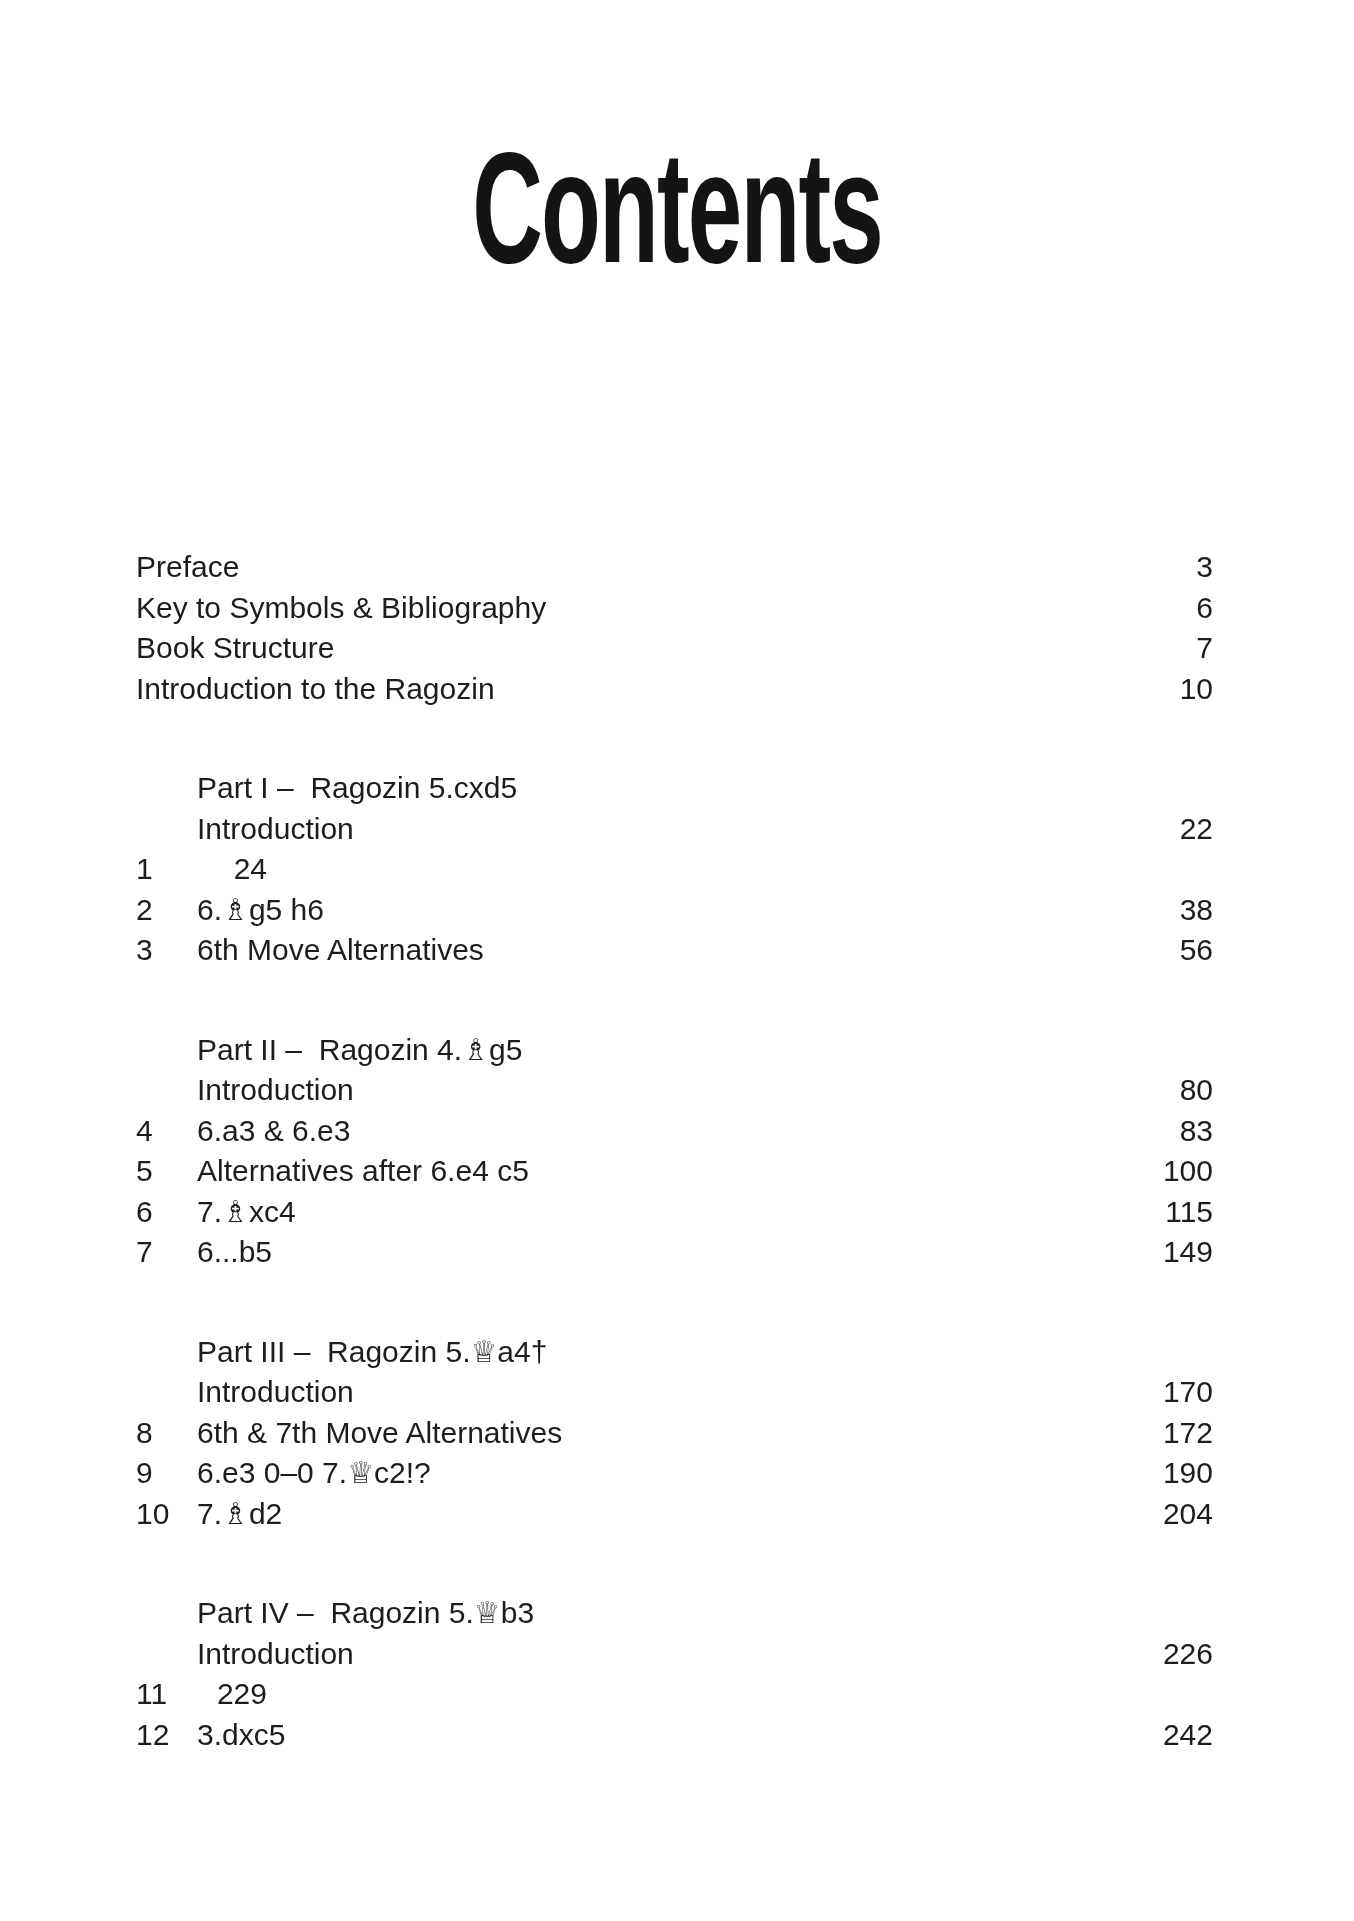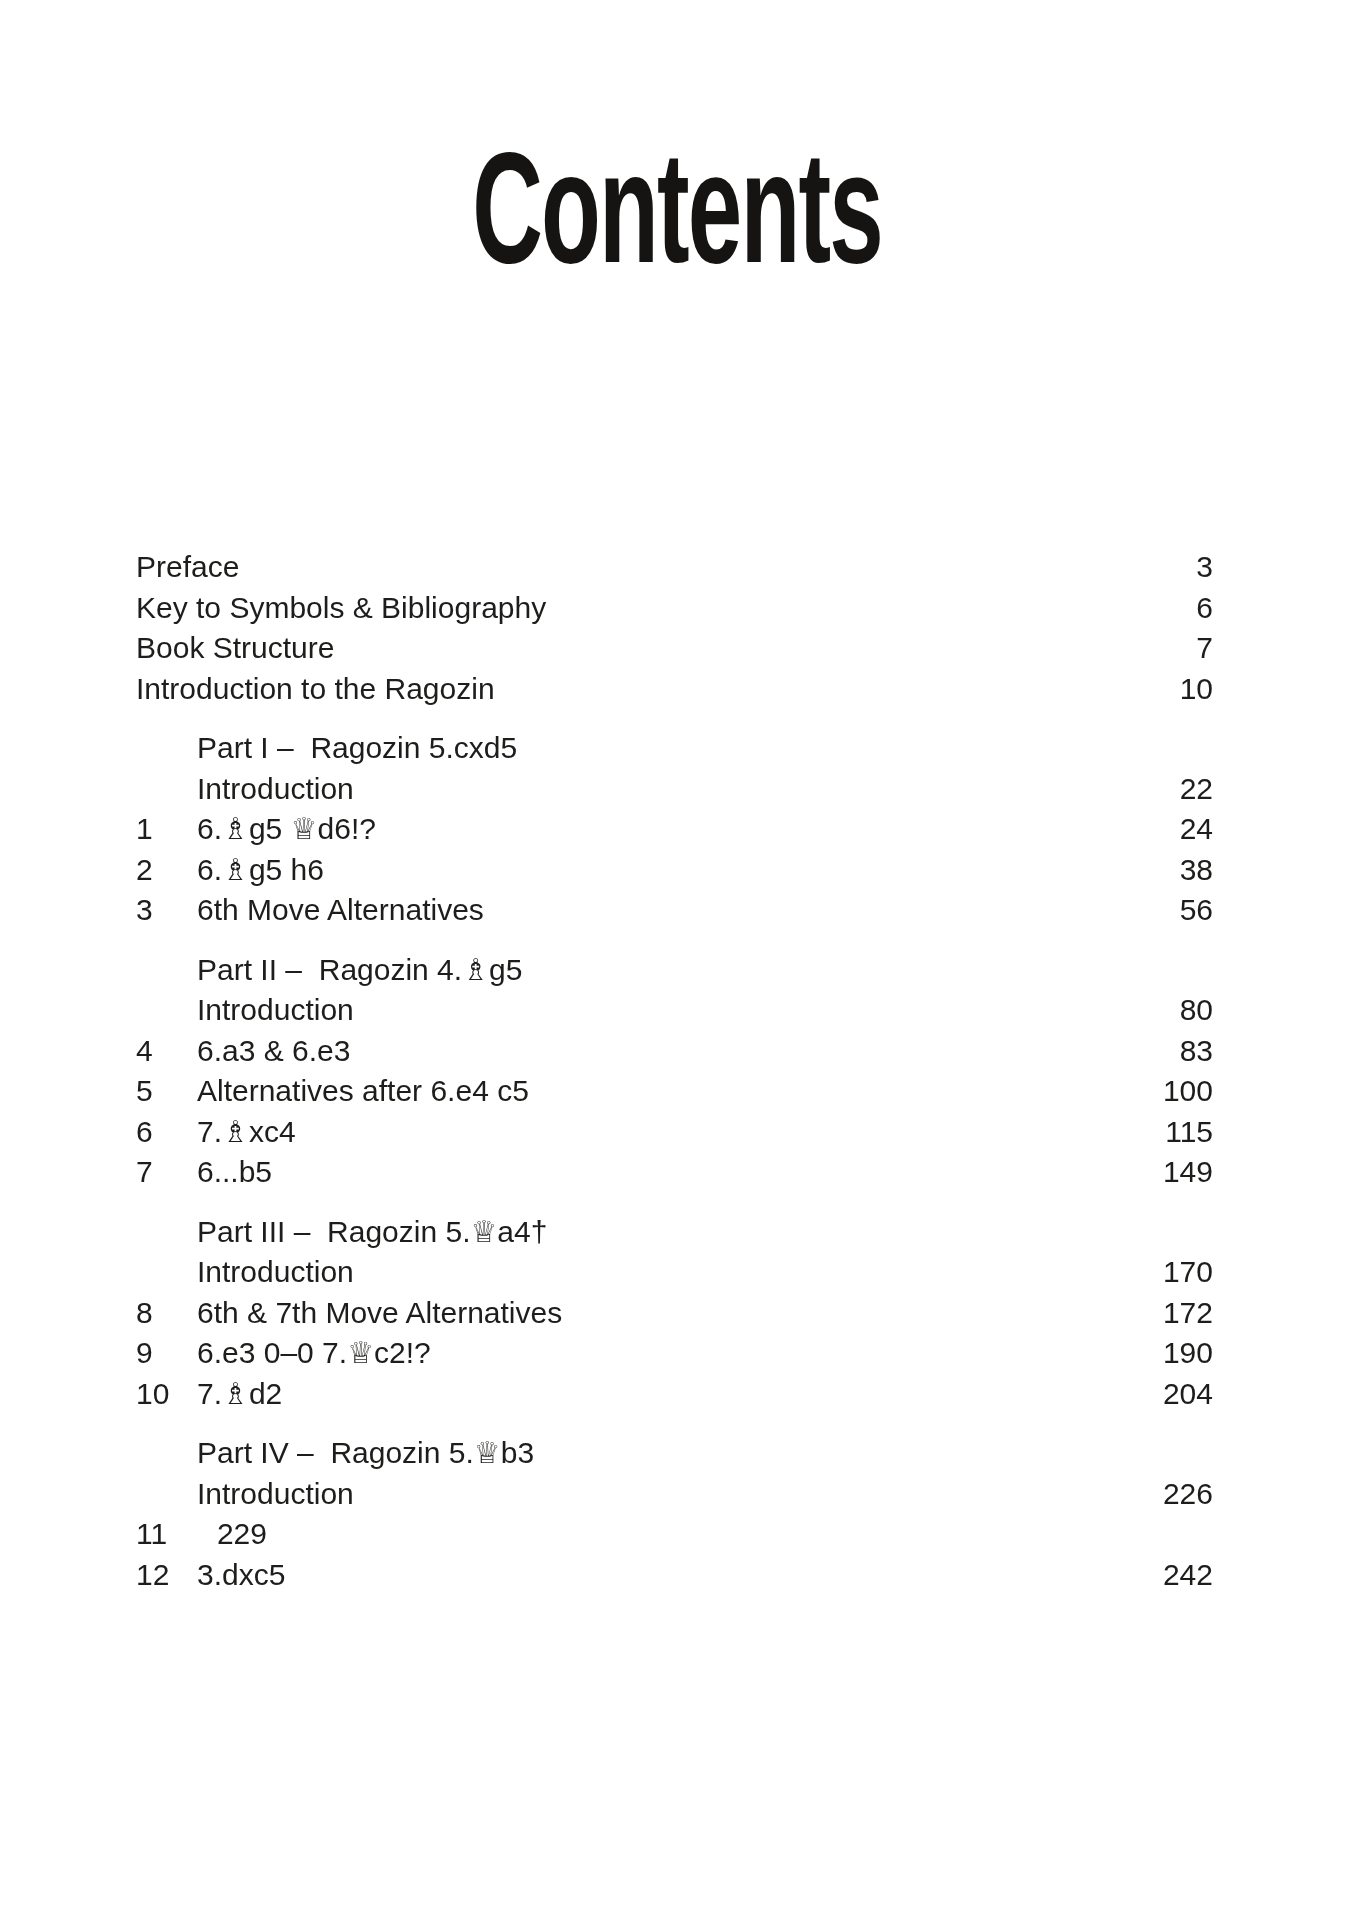--- a/index.html
+++ b/index.html
@@ -43,21 +43,21 @@
   .label-col {
     flex: 1 1 auto;
     white-space: pre-wrap;
   }
   .page-col {
     flex: 0 0 auto;
     text-align: right;
     min-width: 70px;
   }
   .toc-section {
-    margin-top: 19px;
+    margin-top: 59px;
   }
   .part-header .label-col {
     white-space: pre-wrap;
   }
 </style>
 </head>
 <body>
 
 <div class="page">
 
@@ -90,21 +90,20 @@
         <span class="label-col">Part I –  Ragozin 5.cxd5</span>
         <span class="page-col"></span>
       </div>
       <div class="toc-row">
         <span class="num-col"></span>
         <span class="label-col">Introduction</span>
         <span class="page-col">22</span>
       </div>
       <div class="toc-row">
         <span class="num-col">1</span>
-        <span class="label-col">6.♗g5 ♕d6!?</span>
         <span class="page-col">24</span>
       </div>
       <div class="toc-row">
         <span class="num-col">2</span>
         <span class="label-col">6.♗g5 h6</span>
         <span class="page-col">38</span>
       </div>
       <div class="toc-row">
         <span class="num-col">3</span>
         <span class="label-col">6th Move Alternatives</span>

